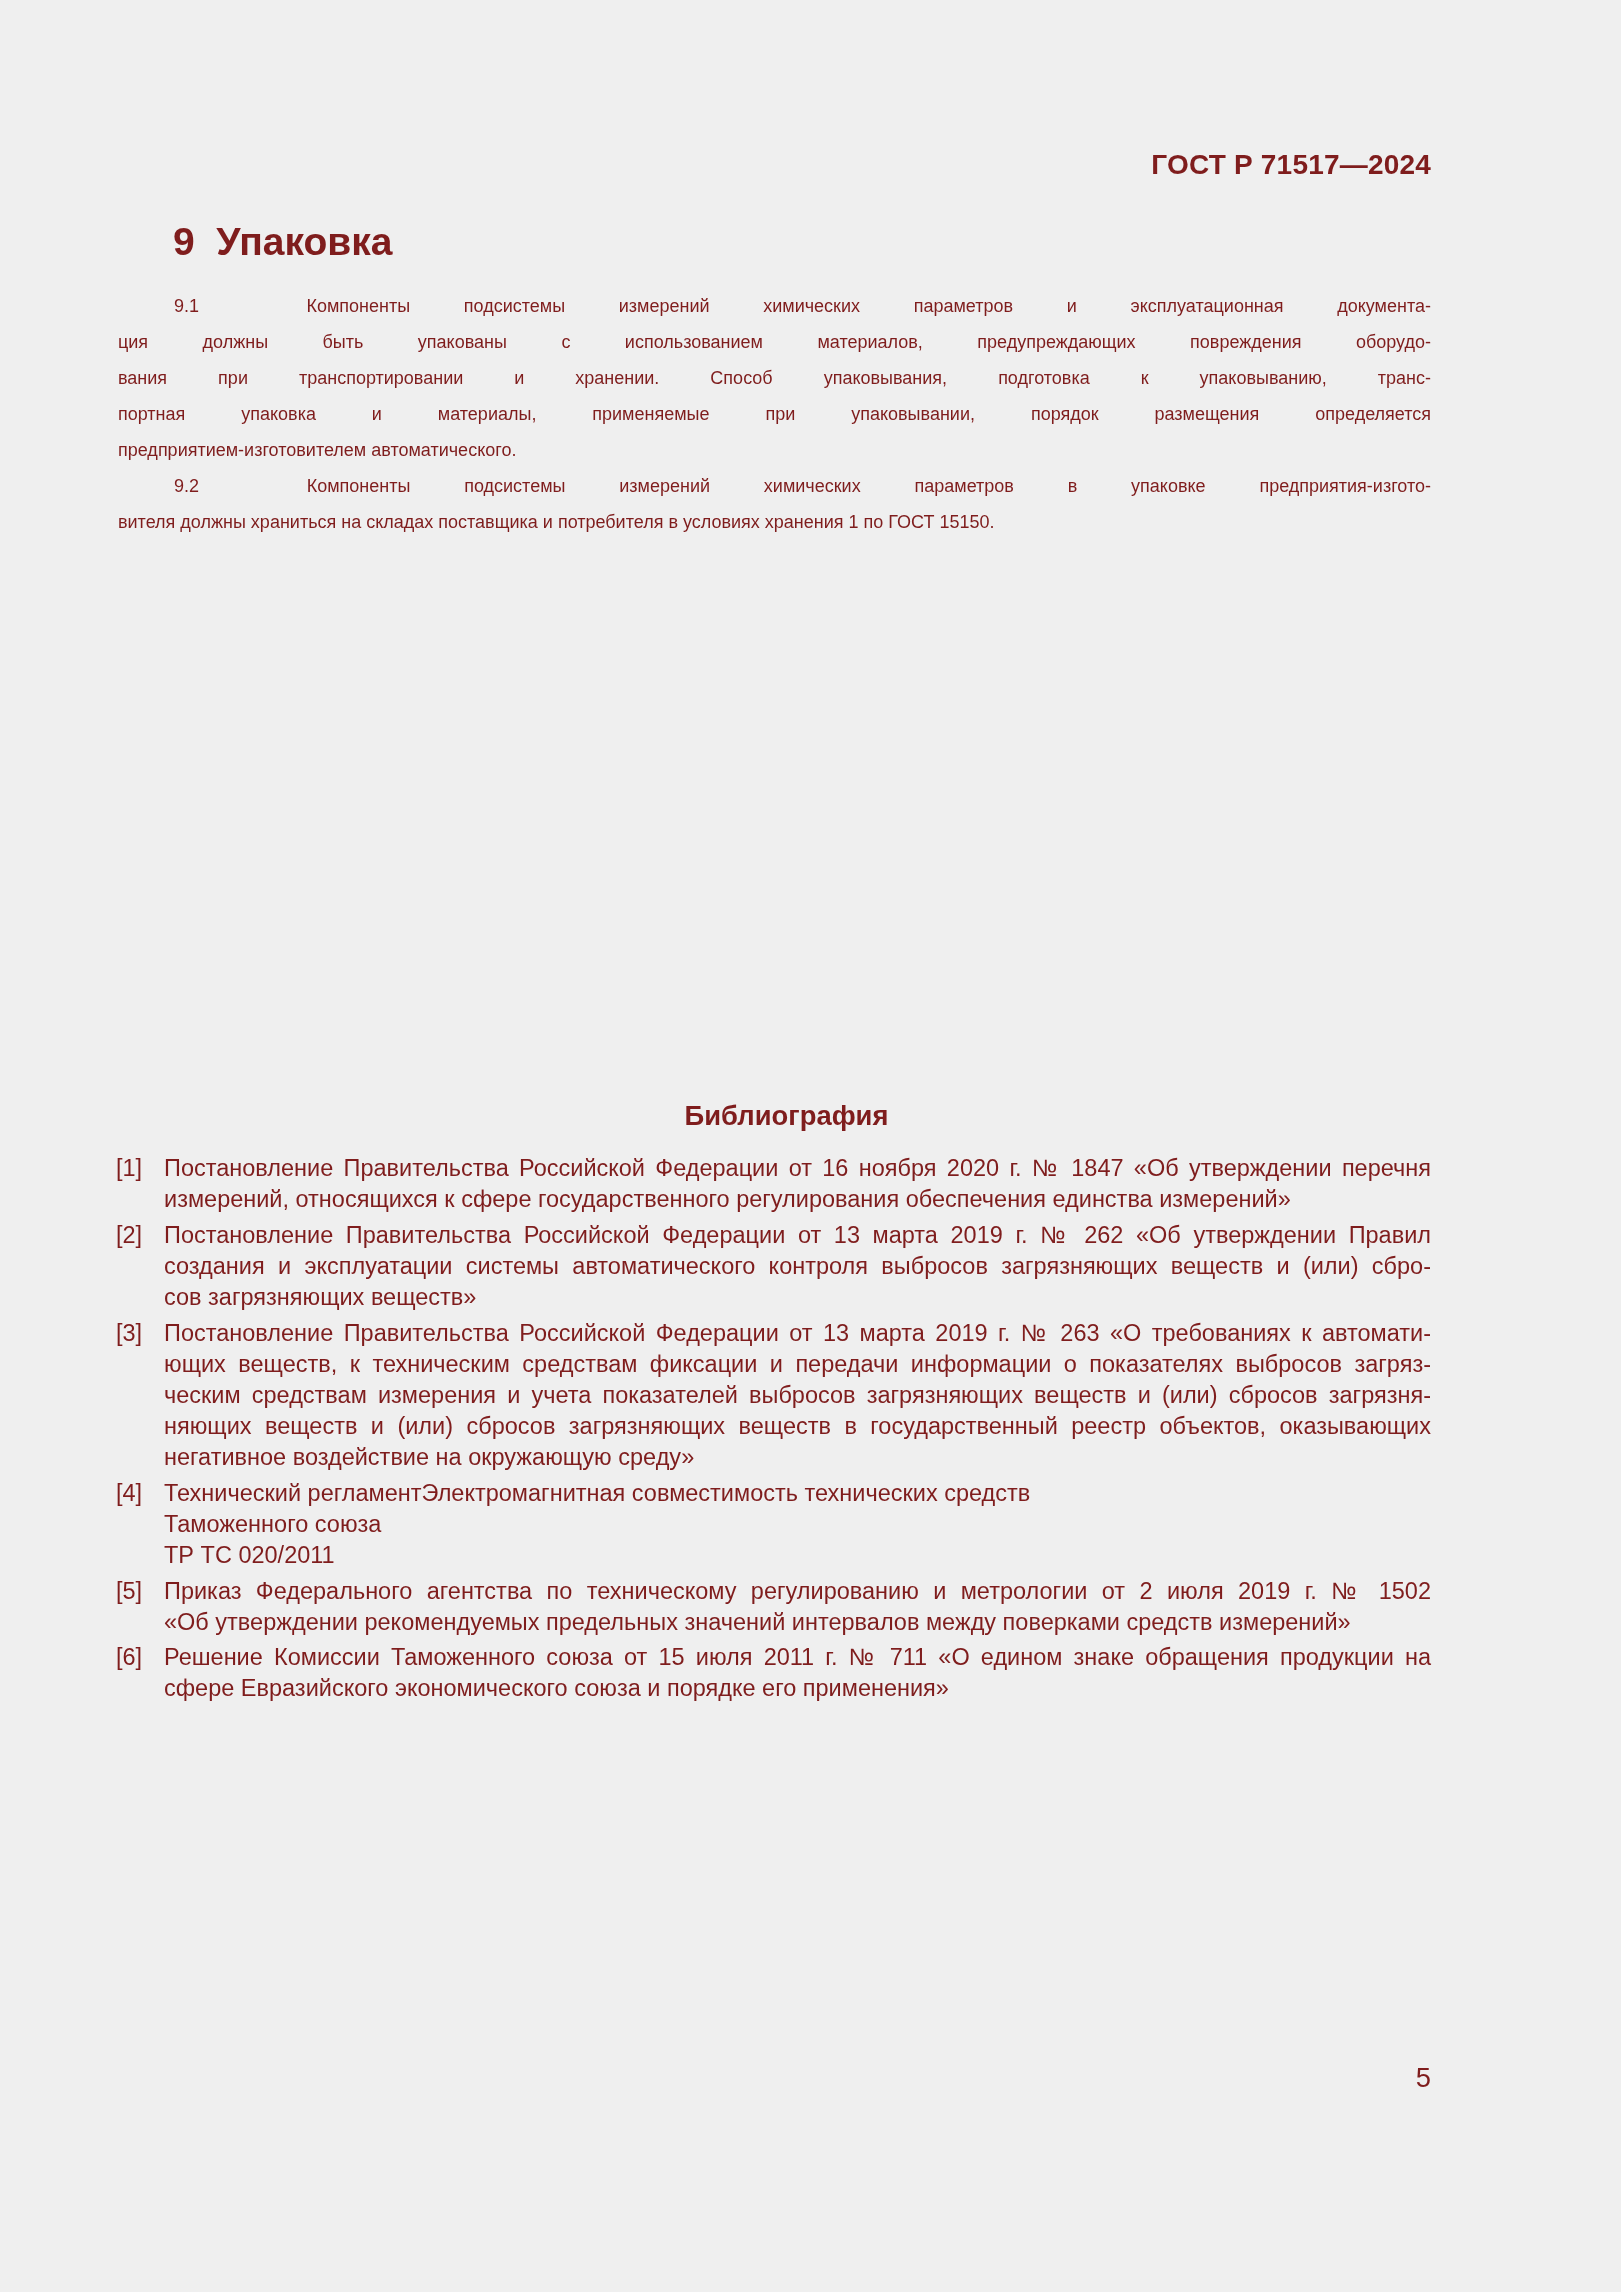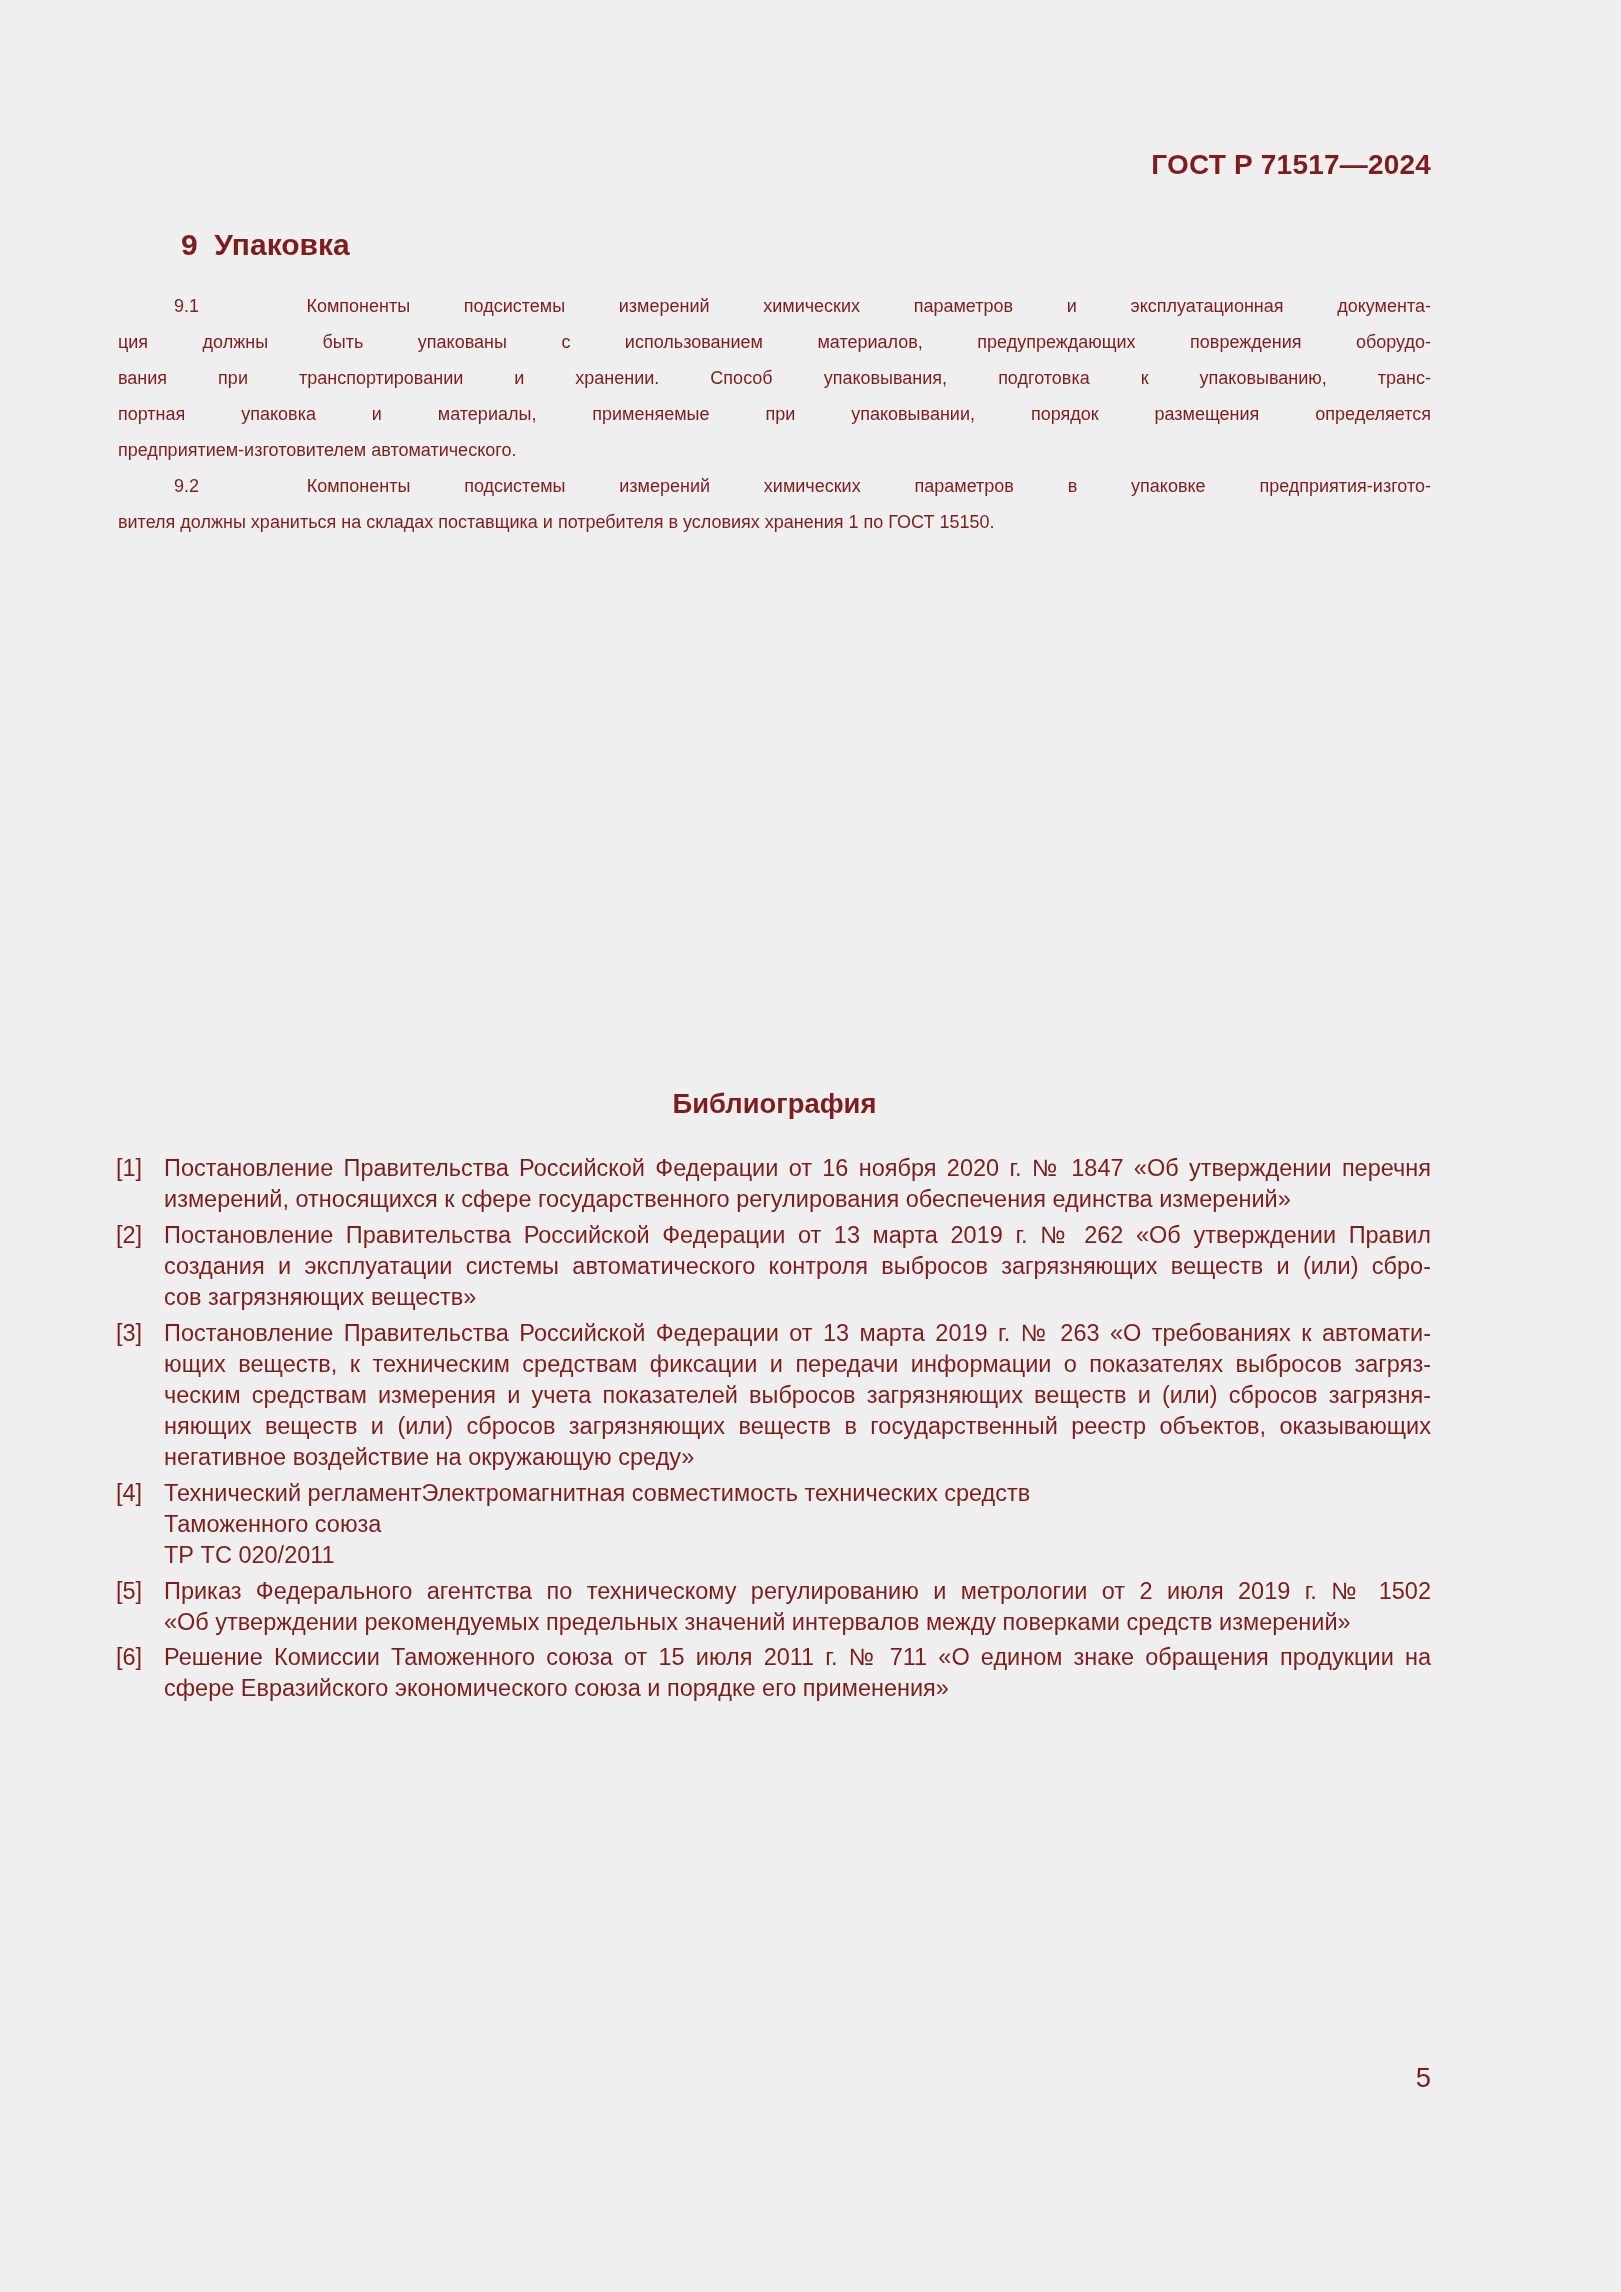--- a/index.html
+++ b/index.html
@@ -17,37 +17,37 @@
     position: absolute;
     top: 149px; left: 118px; width: 1313px;
     text-align: right;
     font-size: 28px;
     font-weight: bold;
     letter-spacing: 0.2px;
   }
   .section-title {
     position: absolute;
     top: 220px; left: 173px;
-    margin: 8px;
-    font-size: 30px;
+    margin: 0;
+    font-size: 39px;
     font-weight: bold;
   }
   .body-block {
     position: absolute;
     top: 288px; left: 118px; width: 1313px;
     font-size: 18px;
     line-height: 36px;
   }
   .tline { margin: 0; }
   .indent { text-indent: 56px; }
   .jl { text-align: justify; text-align-last: justify; }
   .bib-title {
     position: absolute;
     top: 1088px; left: 118px; width: 1313px;
-    margin: 0;
+    margin: 12px;
     text-align: center;
     font-size: 27.4px;
     font-weight: bold;
   }
   .bib-list {
     position: absolute;
     top: 1153px; left: 116px; width: 1315px;
     font-size: 23.5px;
     line-height: 31px;
   }

